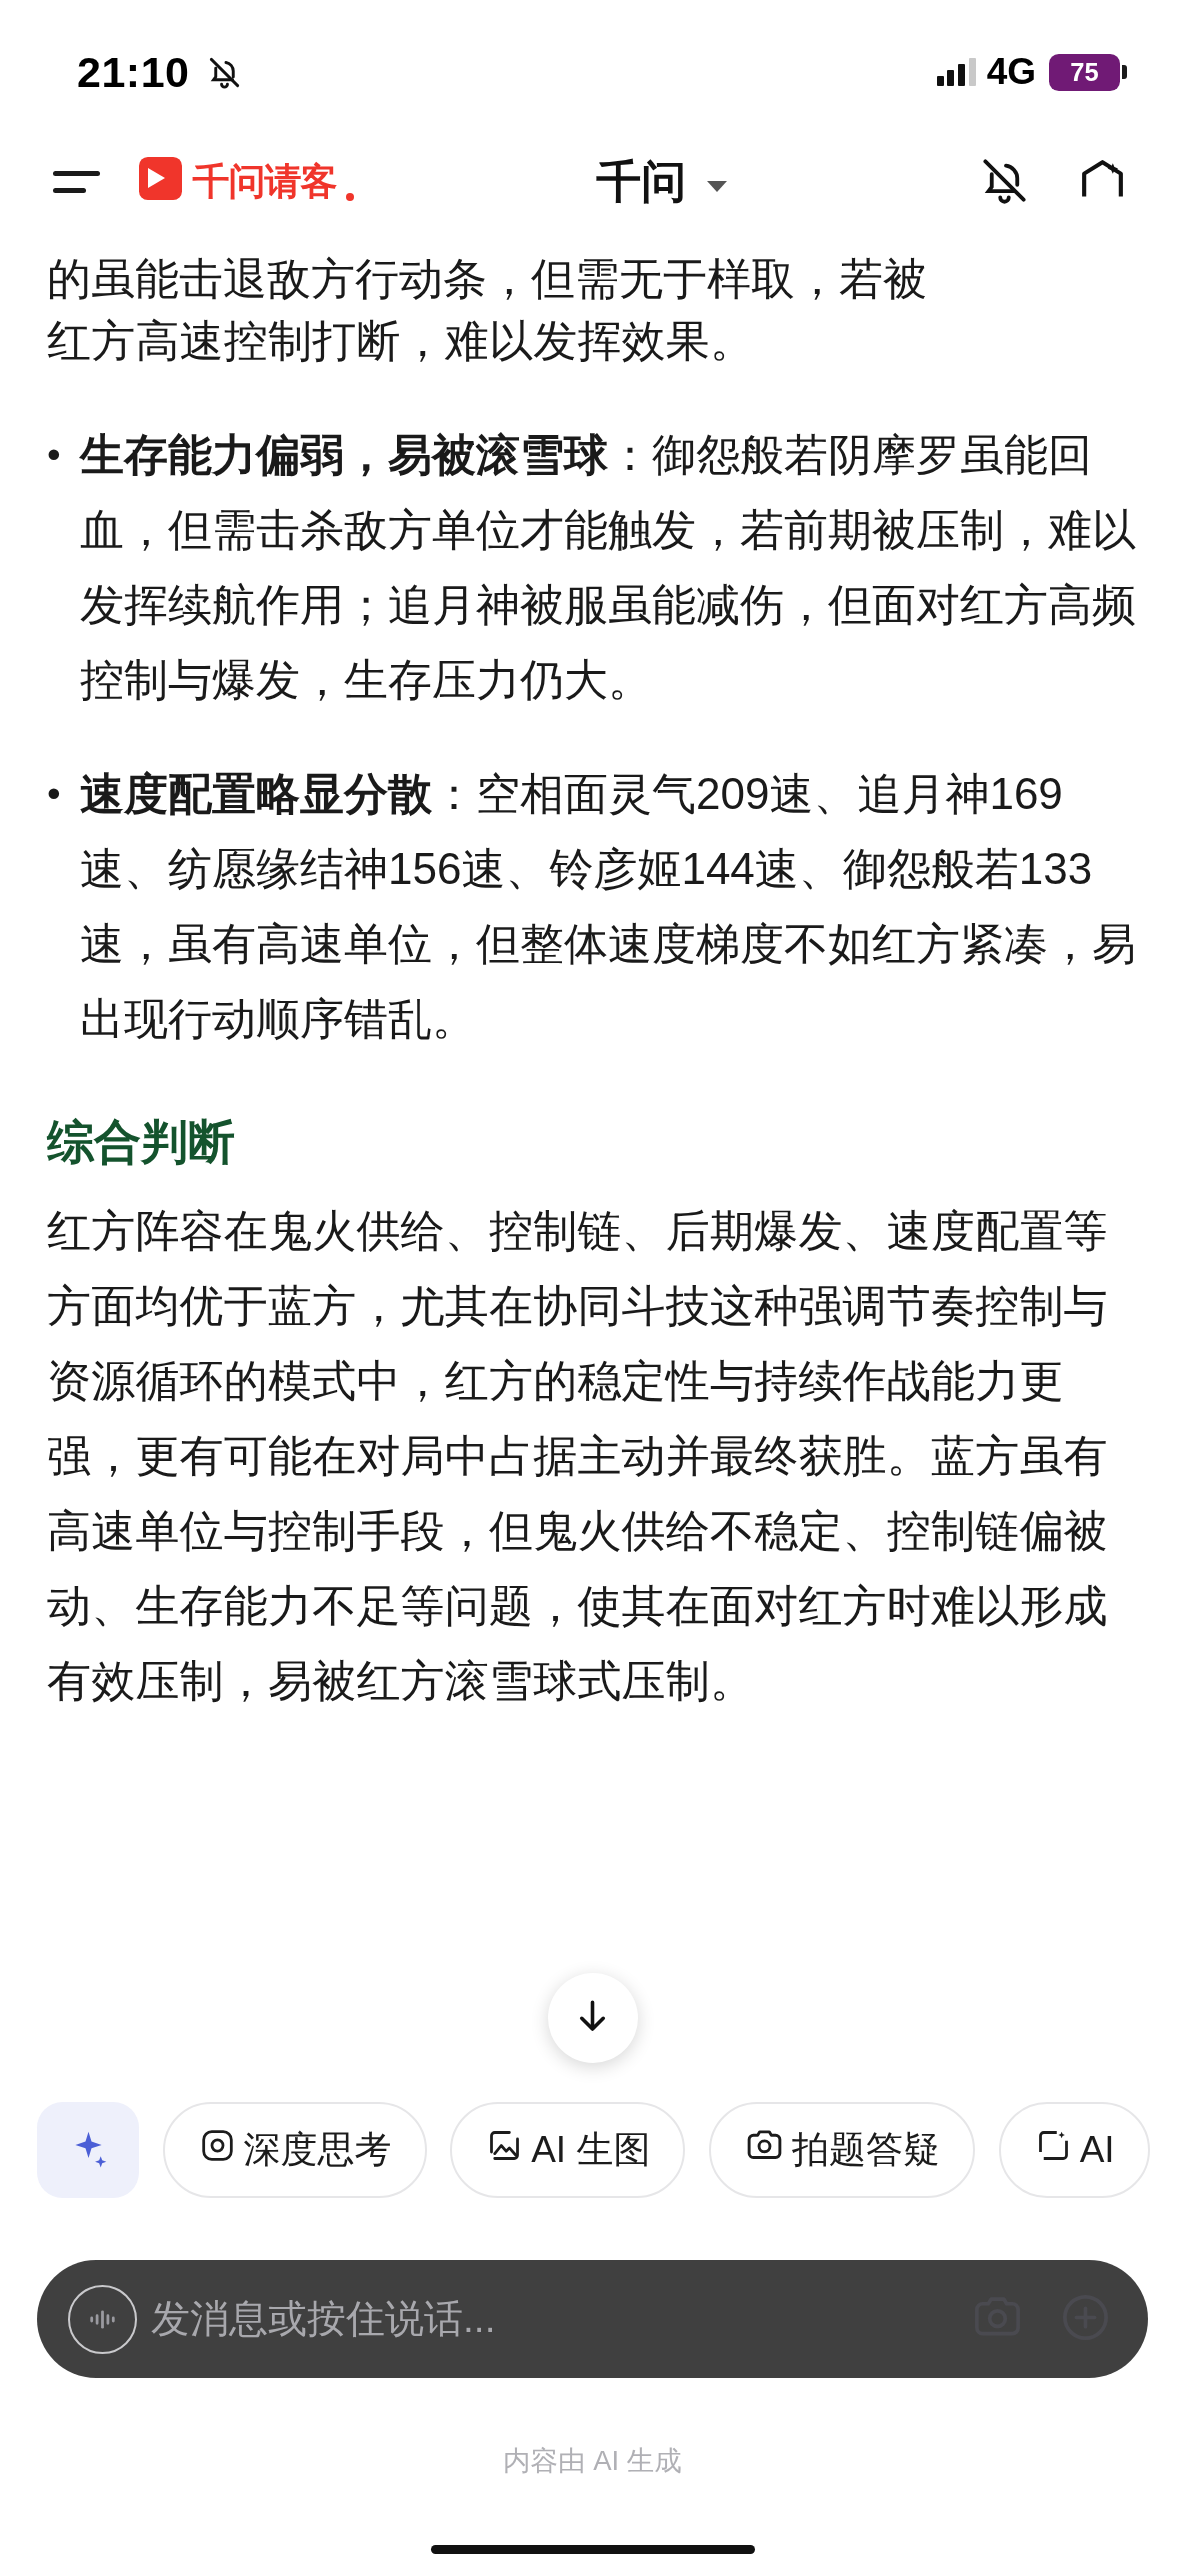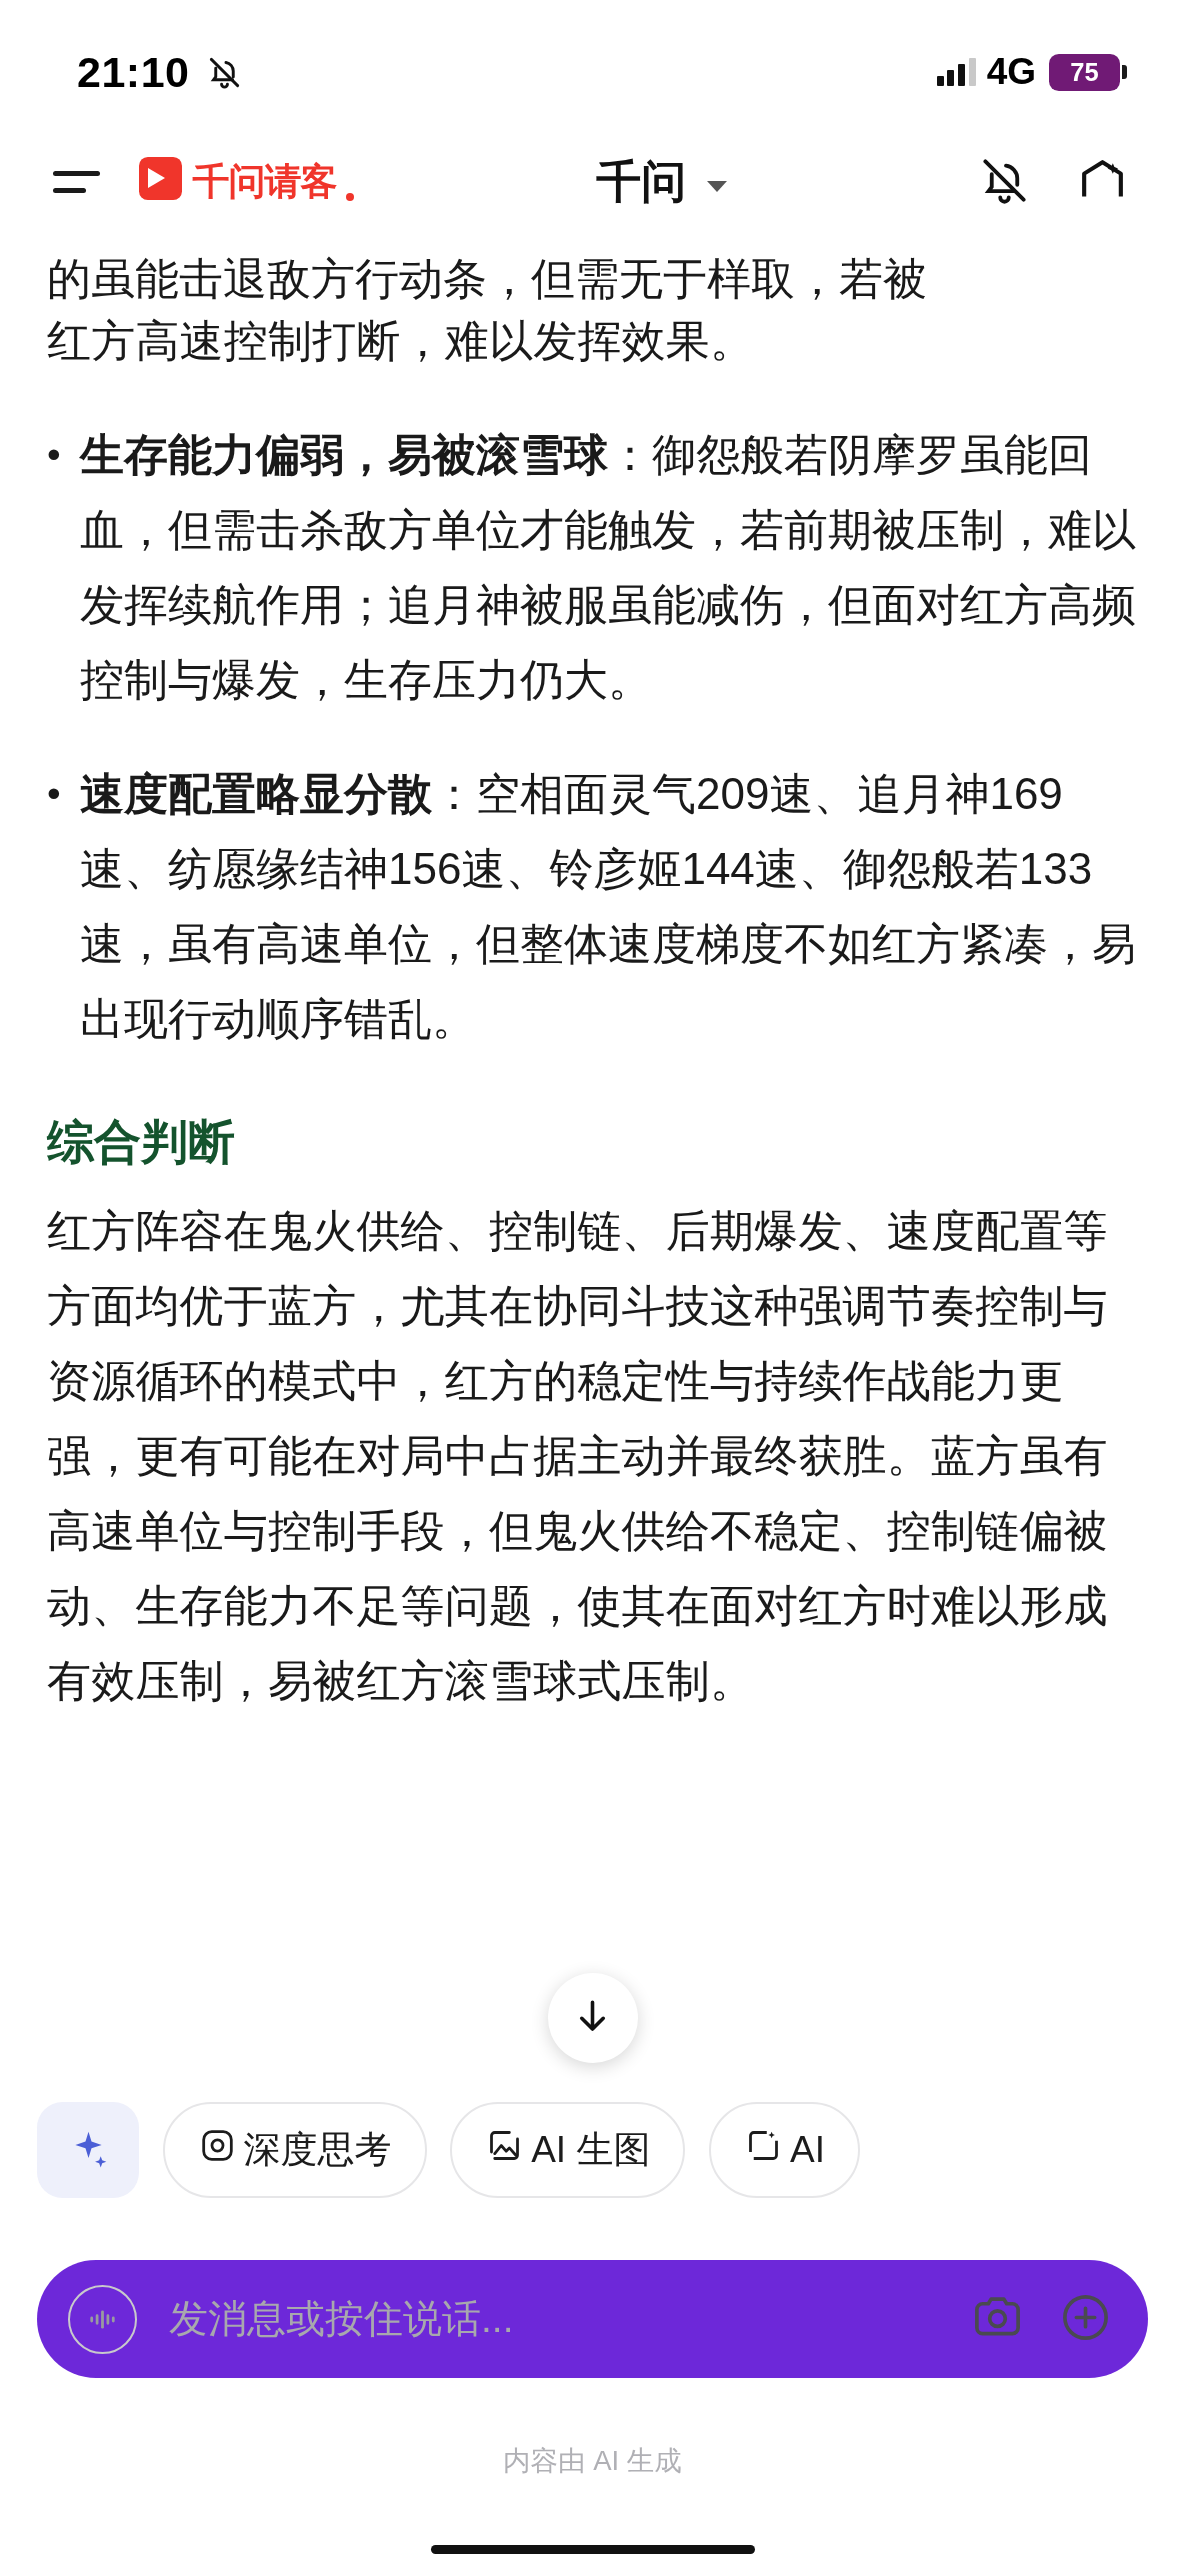--- a/index.html
+++ b/index.html
@@ -278,25 +278,25 @@
   }
 
   
   .input-bar {
     position: absolute;
     left: 37px;
     right: 37px;
     top: 2260px;
     height: 118px;
     border-radius: 59px;
-    background: #6d28d9;
+    background: #404040;
     display: flex;
     align-items: center;
     padding: 0 35px 0 31px;
-    gap: 32px;
+    gap: 14px;
   }
   .voice-btn {
     width: 69px; height: 69px;
     border-radius: 50%;
     border: 2px solid #c9c9cc;
     display: flex; align-items: center; justify-content: center;
     flex: 0 0 auto;
   }
   .input-placeholder {
     flex: 1;
@@ -443,20 +443,29 @@
     <span>
       <svg width="39" height="39" viewBox="0 0 24 24" fill="none" stroke="#1c1c1c" stroke-width="1.7" stroke-linecap="round" stroke-linejoin="round">
         <path d="M4 16V6a2 2 0 0 1 2-2h9"></path>
         <path d="M20 8v10a2 2 0 0 1-2 2H6"></path>
         <path d="M6 17l4-5 3 3.5 2-2L19 18"></path>
       </svg>
     </span>
     <span>AI 生图</span>
   </div>
 
+  <div class="chip">
+    <span>
+      <svg width="41" height="41" viewBox="0 0 24 24" fill="none" stroke="#1c1c1c" stroke-width="1.7" stroke-linejoin="round">
+        <path d="M3 8.5A2.5 2.5 0 0 1 5.5 6H8l1.2-2h5.6L16 6h2.5A2.5 2.5 0 0 1 21 8.5v8A2.5 2.5 0 0 1 18.5 19h-13A2.5 2.5 0 0 1 3 16.5z"></path>
+        <circle cx="12" cy="12.5" r="3.2"></circle>
+      </svg>
+    </span>
+    <span>拍题答疑</span>
+  </div>
 
   <div class="chip">
     <span>
       <svg width="39" height="39" viewBox="0 0 24 24" fill="none" stroke="#1c1c1c" stroke-width="1.7" stroke-linejoin="round">
         <path d="M4 16V6a2 2 0 0 1 2-2h8"></path>
         <path d="M20 9v9a2 2 0 0 1-2 2H6"></path>
         <path d="M17 3.5l.6 1.4 1.4.6-1.4.6-.6 1.4-.6-1.4-1.4-.6 1.4-.6z" fill="#1c1c1c" stroke="none"></path>
       </svg>
     </span>
     <span>AI</span>

